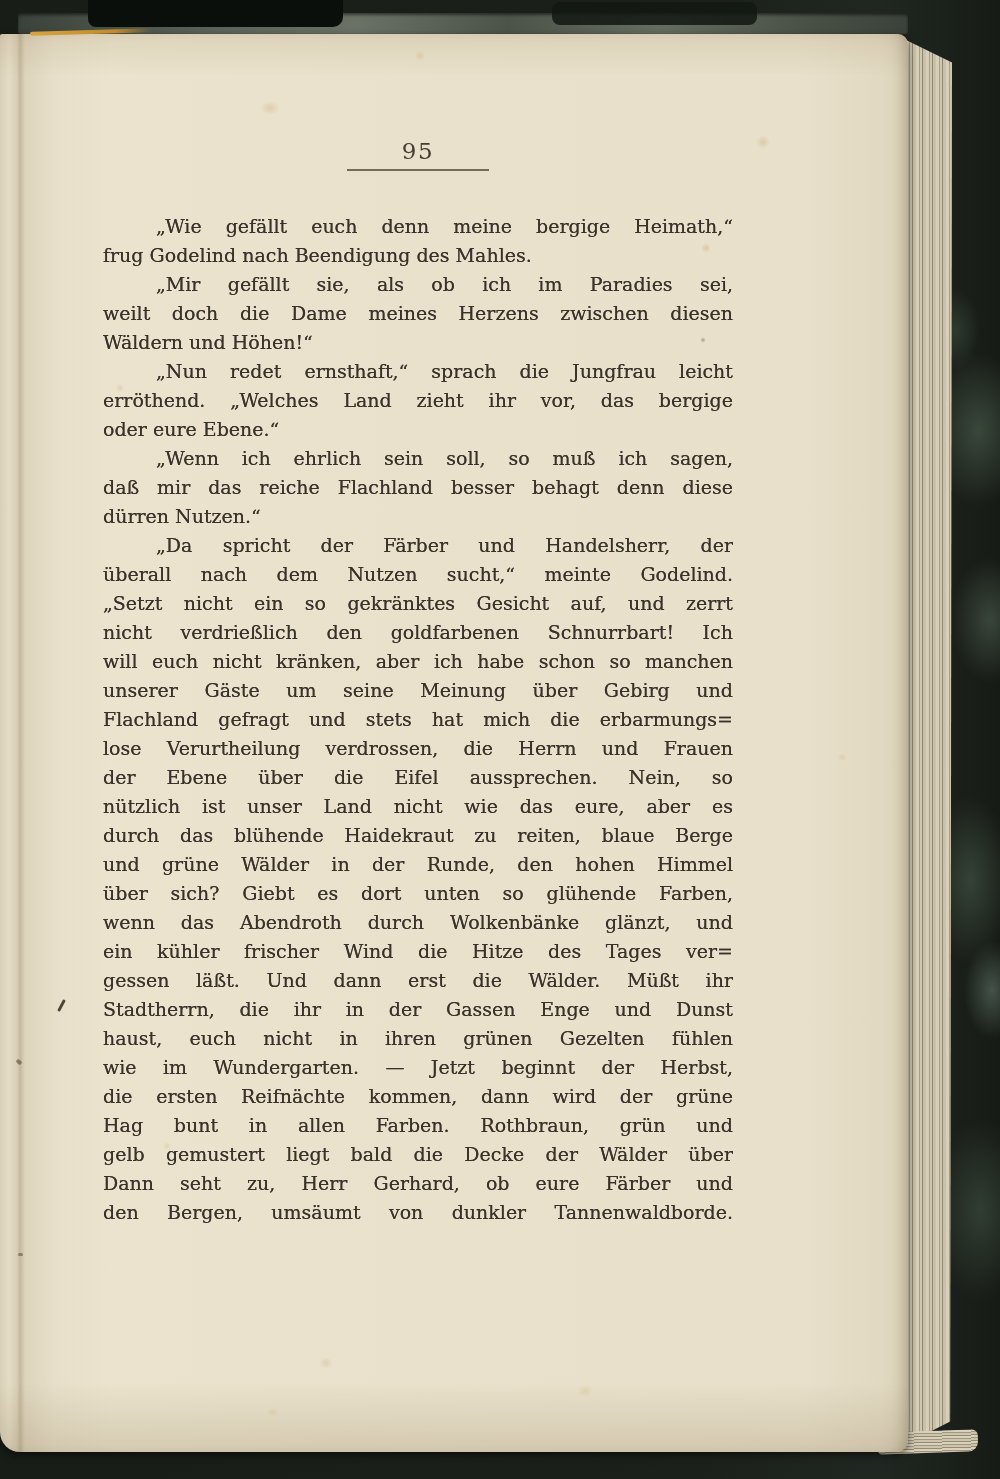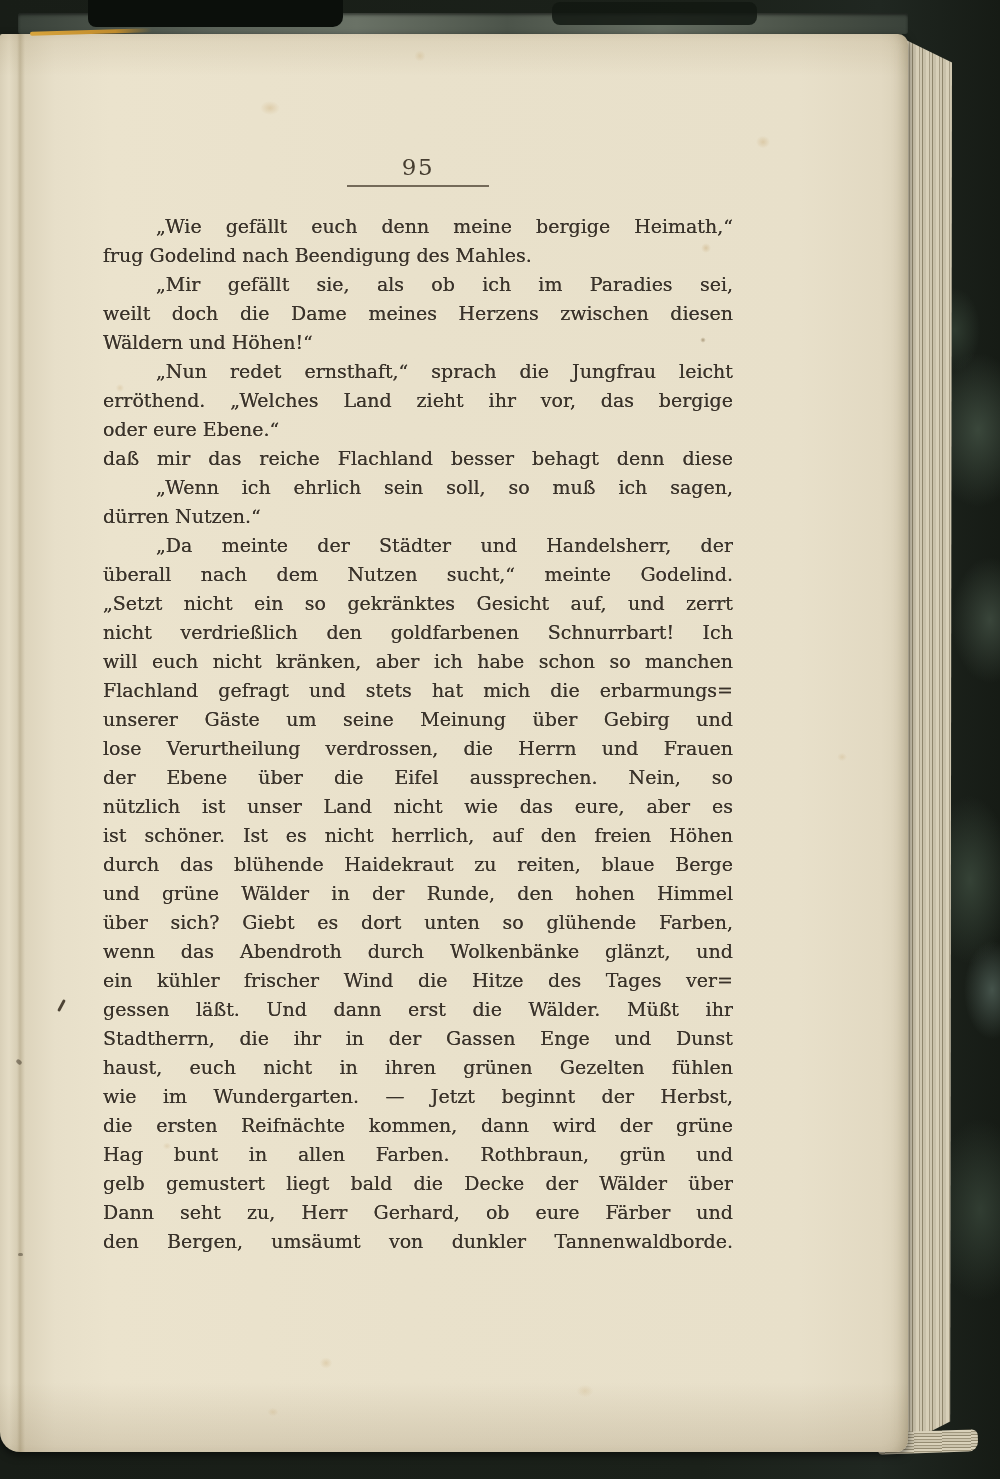--- a/index.html
+++ b/index.html
@@ -63,21 +63,21 @@
   
   .mark-a{position:absolute;left:60px;top:999px;width:3px;height:13px;z-index:4;
     background:#33291c;transform:rotate(28deg);border-radius:2px;opacity:.85;}
   .mark-b{position:absolute;left:16px;top:1060px;width:6px;height:4px;z-index:4;
     background:rgba(60,50,35,.5);transform:rotate(40deg);border-radius:2px;}
   .mark-c{position:absolute;left:18px;top:1253px;width:5px;height:3px;z-index:4;
     background:rgba(60,50,35,.45);border-radius:2px;}
 
   
   .folio{position:absolute;left:103px;top:138px;width:630px;z-index:4;text-align:center;}
-  .folio-num{font-size:23px;line-height:26px;letter-spacing:1.5px;color:#463d30;margin-top:16px;}
+  .folio-num{font-size:23px;line-height:26px;letter-spacing:1.5px;color:#463d30;}
   .folio-rule{width:142px;height:0;border-top:2px solid rgba(70,60,45,.72);margin:5px auto 0;}
 
   
   .text-block{position:absolute;left:103px;top:212px;width:630px;z-index:4;
     font-size:19px;line-height:29px;color:var(--ink,#39322a);
     text-shadow:0 0 .5px rgba(57,50,42,.85);}
   .line{height:29px;overflow:hidden;text-align:justify;text-align-last:justify;}
   .line.end{text-align-last:left;}
   .line.indent{padding-left:53px;}
 </style>
@@ -106,34 +106,33 @@
 
   <div class="text-block">
       <div class="line indent">„Wie gefällt euch denn meine bergige Heimath,“</div>
       <div class="line end">frug Godelind nach Beendigung des Mahles.</div>
       <div class="line indent">„Mir gefällt sie, als ob ich im Paradies sei,</div>
       <div class="line">weilt doch die Dame meines Herzens zwischen diesen</div>
       <div class="line end">Wäldern und Höhen!“</div>
       <div class="line indent">„Nun redet ernsthaft,“ sprach die Jungfrau leicht</div>
       <div class="line">erröthend. „Welches Land zieht ihr vor, das bergige</div>
       <div class="line end">oder eure Ebene.“</div>
+      <div class="line indent">„Wenn ich ehrlich sein soll, so muß ich sagen,</div>
       <div class="line">daß mir das reiche Flachland besser behagt denn diese</div>
-      <div class="line indent">„Wenn ich ehrlich sein soll, so muß ich sagen,</div>
       <div class="line end">dürren Nutzen.“</div>
-      <div class="line indent">„Da meinte der Städter und Handelsherr, der</div>
+      <div class="line indent">„Da spricht der Färber und Handelsherr, der</div>
       <div class="line">überall nach dem Nutzen sucht,“ meinte Godelind.</div>
       <div class="line">„Setzt nicht ein so gekränktes Gesicht auf, und zerrt</div>
       <div class="line">nicht verdrießlich den goldfarbenen Schnurrbart! Ich</div>
       <div class="line">will euch nicht kränken, aber ich habe schon so manchen</div>
+      <div class="line">unserer Gäste um seine Meinung über Gebirg und</div>
       <div class="line">Flachland gefragt und stets hat mich die erbarmungs=</div>
-      <div class="line">unserer Gäste um seine Meinung über Gebirg und</div>
       <div class="line">lose Verurtheilung verdrossen, die Herrn und Frauen</div>
       <div class="line">der Ebene über die Eifel aussprechen.  Nein, so</div>
       <div class="line">nützlich ist unser Land nicht wie das eure, aber es</div>
-      <div class="line">ist schöner. Ist es nicht herrlich, auf den freien Höhen</div>
       <div class="line">durch das blühende Haidekraut zu reiten, blaue Berge</div>
       <div class="line">und grüne Wälder in der Runde, den hohen Himmel</div>
       <div class="line">über sich? Giebt es dort unten so glühende Farben,</div>
       <div class="line">wenn das Abendroth durch Wolkenbänke glänzt, und</div>
       <div class="line">ein kühler frischer Wind die Hitze des Tages ver=</div>
       <div class="line">gessen läßt.  Und dann erst die Wälder.  Müßt ihr</div>
       <div class="line">Stadtherrn, die ihr in der Gassen Enge und Dunst</div>
       <div class="line">haust, euch nicht in ihren grünen Gezelten fühlen</div>
       <div class="line">wie im Wundergarten. — Jetzt beginnt der Herbst,</div>
       <div class="line">die ersten Reifnächte kommen, dann wird der grüne</div>

